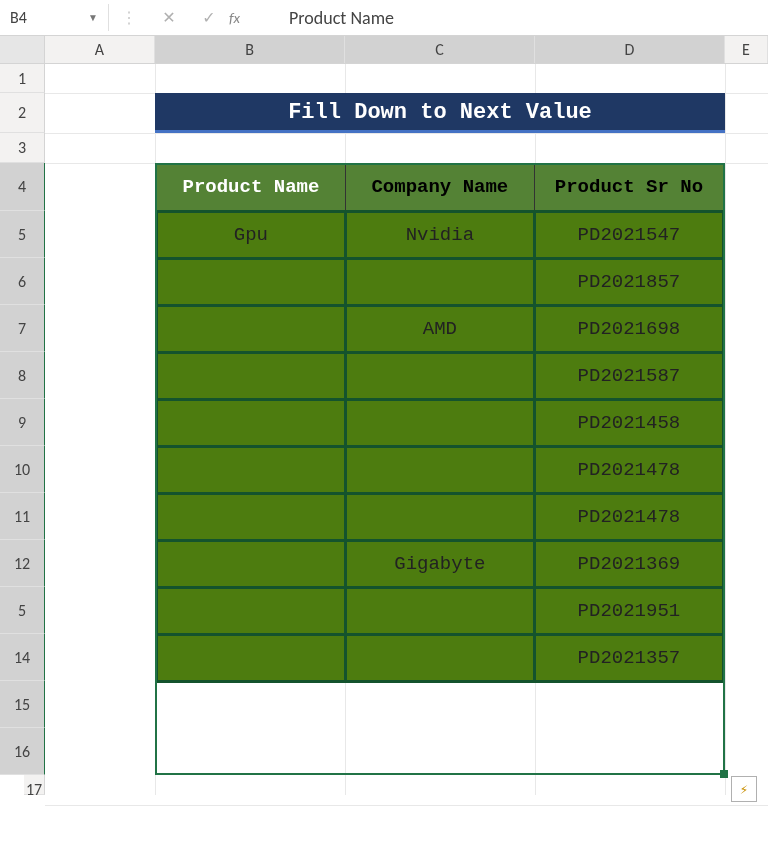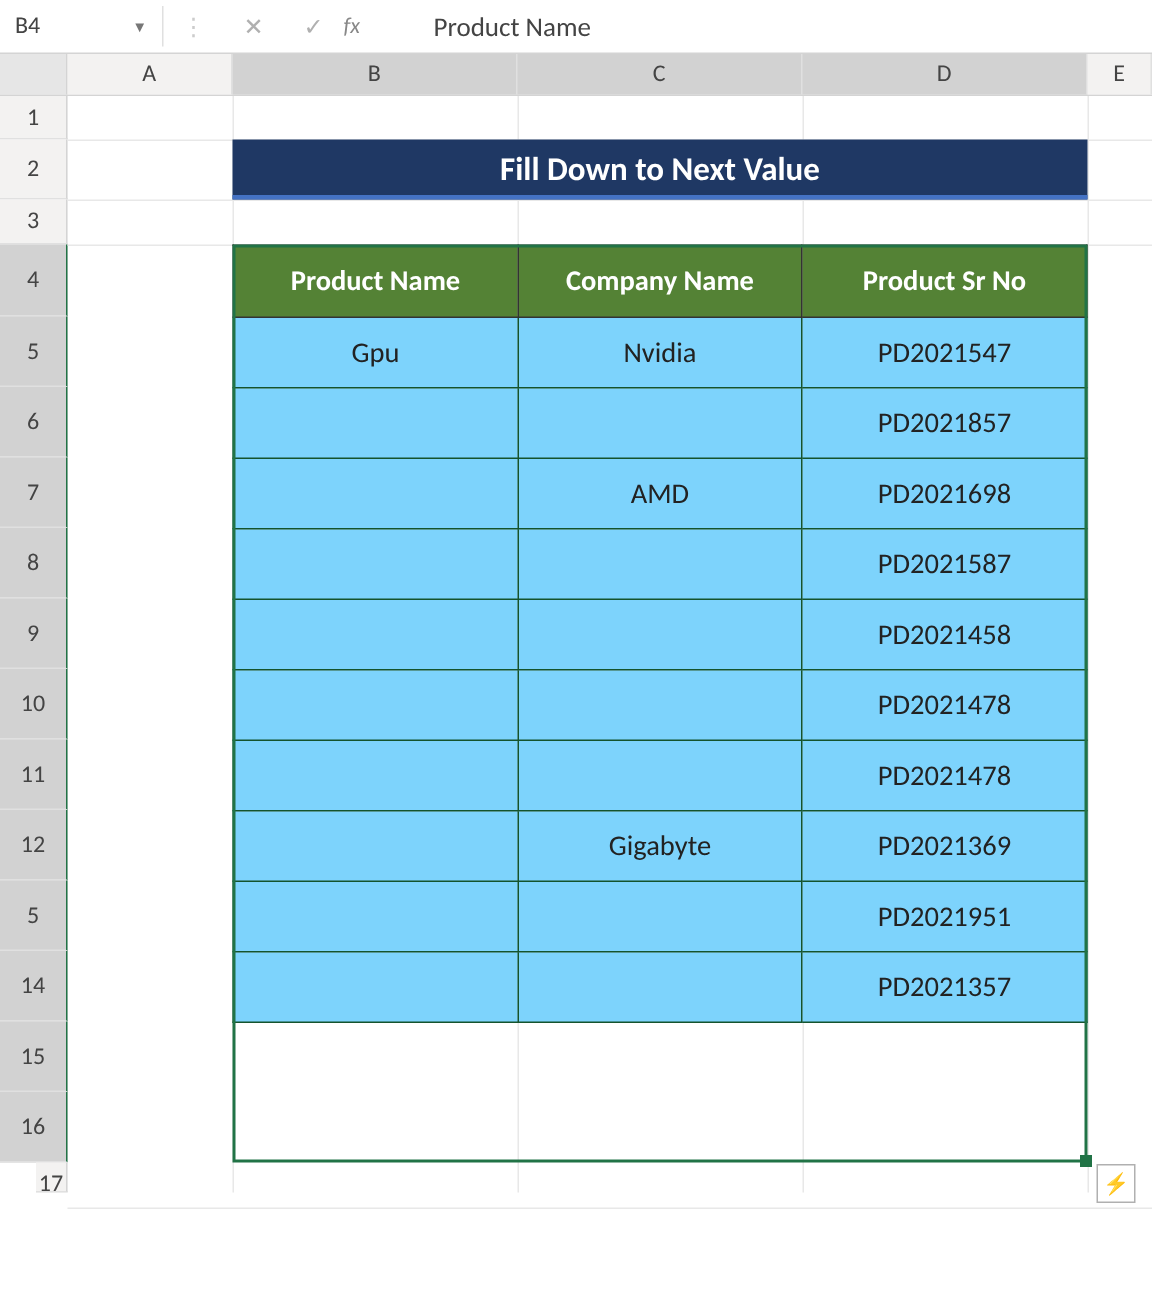--- a/index.html
+++ b/index.html
@@ -80,21 +80,21 @@
     border-bottom: 1px solid #e0e0e0;
   }
   .row-h.sel { background:#d2d2d2; border-right-color:#217346; }
   .row-h.h1 { height: 29px; line-height:29px; }
   .row-h.h2 { height: 40px; line-height:40px; }
   .row-h.h3 { height: 30px; line-height:30px; }
   .row-h.hH { height: 48px; line-height:48px; }
   .row-h.hD { height: 47px; line-height:47px; }
   .row-h.h17 { height: 20px; line-height:30px;margin-left:24px; }
   .sheet { position: relative; width: 723px; }
-  .abs { position: absolute; }
+  .abs { position: absolute; font-family: Liberation Mono, monospace; }
   .title-merge {
     left: 110px; top: 29px; width: 570px; height: 40px;
     background: #1f3864;
     color: #fff;
     font-weight: bold;
     font-size: 22px;
     text-align: center;
     line-height: 40px;
     border-bottom: 3px solid #4472c4;
   }
@@ -113,28 +113,28 @@
   }
   .data-table th {
     background: #548235;
     color: #fff;
     font-size: 19px;
     font-weight: bold;
     height: 48px;
     border: 1px solid #333;
   }
   .data-table th.active { color:#fff; }
-  .data-table th.inactive { color:#ffffff; }
+  .data-table th.inactive { color:#000000; }
   .data-table td {
-    background: #7dd3fc;
+    background: #4d7c0f;
     font-size: 19px;
     color: #222;
     text-align: center;
     height: 47px;
-    border: 1px solid #14532d;
+    border: 3px solid #14532d;
     width: 190px;
   }
   .wm {
     left: 260px; top: 715px; width: 260px;
     color: #b8cde0; font-size: 18px; font-weight: 600;
     text-align: center;
   }
   .wm .small { font-size: 9px; letter-spacing: 2px; display:block; color:#cddbe8; }
   .tag-btn {
     left: 686px; top: 712px; width: 26px; height: 26px;

